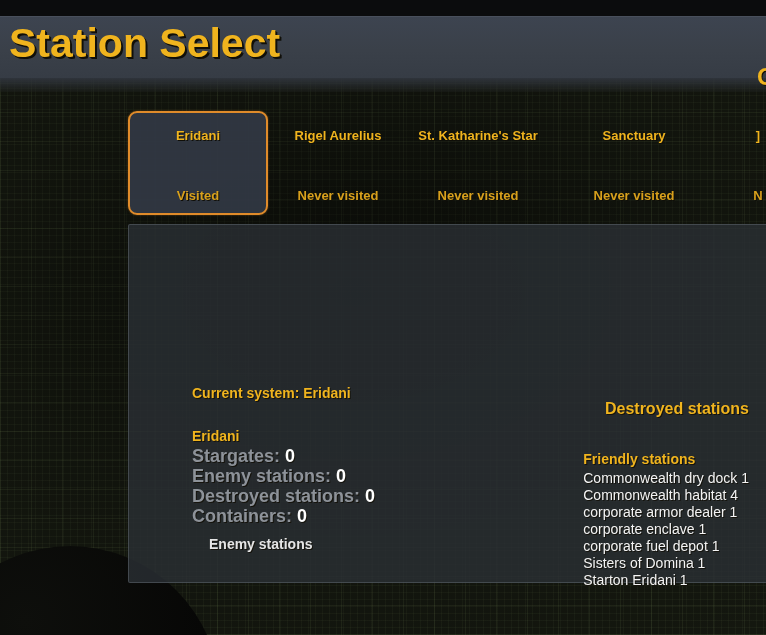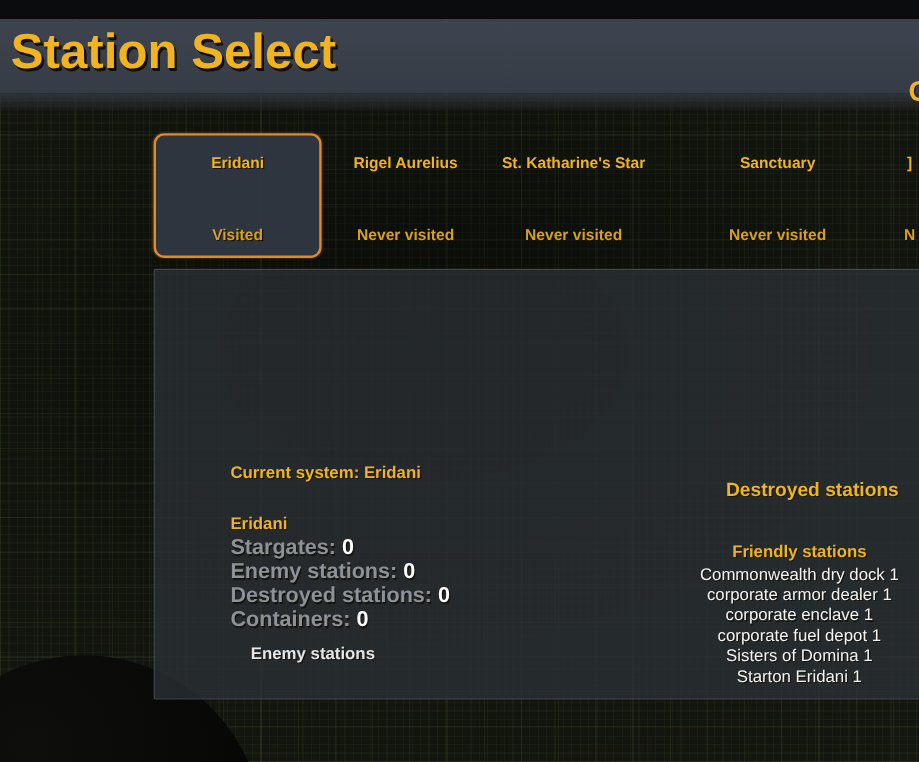--- a/index.html
+++ b/index.html
@@ -143,21 +143,21 @@
     font-size:14px; font-weight:bold;
     color:#e5e5e5; text-shadow:1px 1px 0 #15130c;padding-left:17px;
   }
 
   .destroyed-head {
     position:absolute; right:30px; top:175px;
     font-size:16px; font-weight:bold;
     color:#f0b41e; text-shadow:1px 1px 0 #15130c;
     text-align:right;
   }
-  .friendly-block { position:absolute; right:30px; top:223px; text-align:center; }
+  .friendly-block { position:absolute; right:30px; top:223px; text-align:left; }
   .friendly-head {
     font-size:14px; font-weight:bold;
     color:#f0b41e; text-shadow:1px 1px 0 #15130c;
     line-height:22px;
   }
   .friendly-item {
     font-size:14px;
     color:#f4f4f4; text-shadow:1px 1px 0 #15130c;
     line-height:17px;
     white-space:nowrap;
@@ -183,21 +183,21 @@
       <div class="tstatus">Visited</div>
     </div>
     <div class="tab" style="left: 268px;">
       <div class="tname">Rigel Aurelius</div>
       <div class="tstatus">Never visited</div>
     </div>
     <div class="tab" style="left: 408px;">
       <div class="tname">St. Katharine's Star</div>
       <div class="tstatus">Never visited</div>
     </div>
-    <div class="tab" style="left: 578px;">
+    <div class="tab" style="left: 564px;">
       <div class="tname">Sanctuary</div>
       <div class="tstatus">Never visited</div>
     </div>
     <div class="tab" style="left: 688px;">
       <div class="tname">]</div>
       <div class="tstatus">N</div>
     </div>
   </div>
 
 <div id="panel">
@@ -216,20 +216,21 @@
     </div>
 
     <div class="enemy-head">Enemy stations</div>
 
     <div class="destroyed-head">Destroyed stations</div>
 
     <div class="friendly-block">
       <div class="friendly-head">Friendly stations</div>
       <div id="friendly-list">
           <div class="friendly-item">Commonwealth dry dock 1</div>
+          <div class="friendly-item">Commonwealth habitat 4</div>
           <div class="friendly-item">corporate armor dealer 1</div>
           <div class="friendly-item">corporate enclave 1</div>
           <div class="friendly-item">corporate fuel depot 1</div>
           <div class="friendly-item">Sisters of Domina 1</div>
           <div class="friendly-item">Starton Eridani 1</div>
         </div>
     </div>
 
   </div>
 </div>

